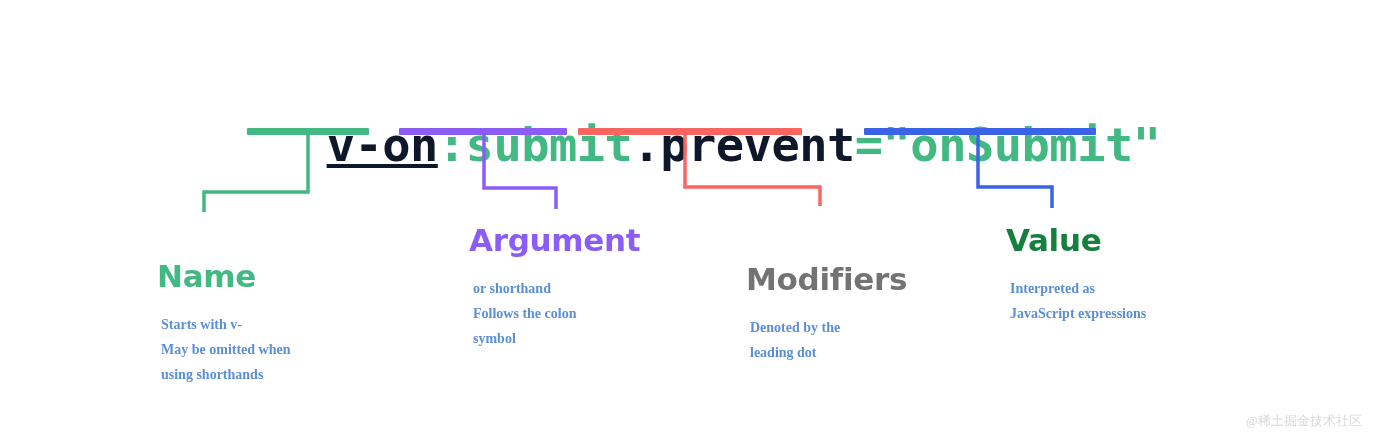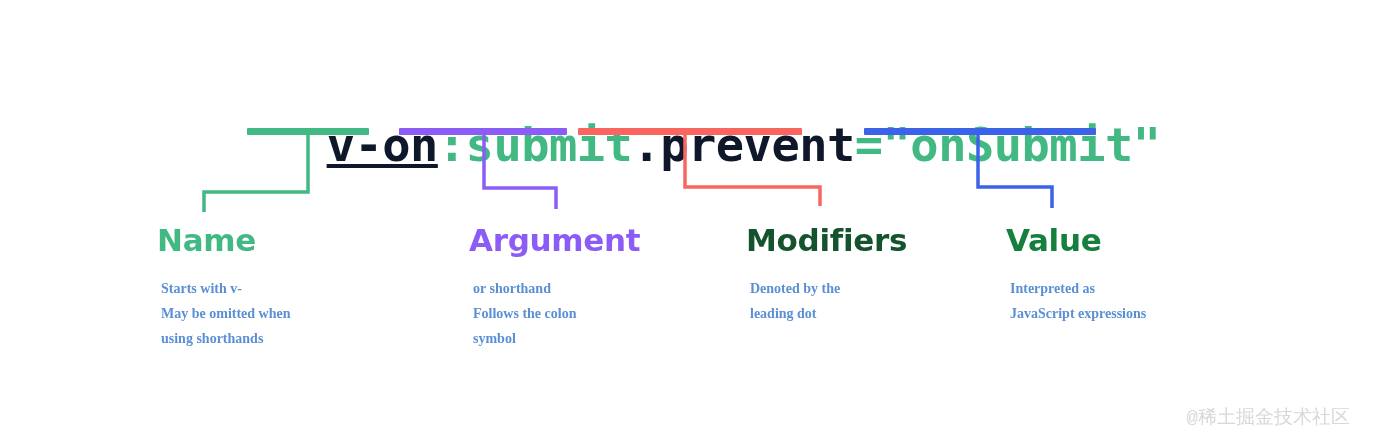--- a/index.html
+++ b/index.html
@@ -71,24 +71,24 @@
     line-height: 25px;
     color: #5b8fd4;
     margin: 4px;
     padding-top: 14px;
   }
   .group-desc .line { display: block; white-space: nowrap; }
 
   
   #watermark {
     position: absolute;
-    right: 26px;
+    right: 14px;
     bottom: 10px;
-    font-family: Liberation Mono, monospace;
-    font-size: 19px;
+    font-family: Liberation Serif, serif;
+    font-size: 13px;
     color: #d8d8d8;
     white-space: nowrap;
   }
 </style>
 </head>
 <body>
 
 <div id="page">
 
   <div id="code-line">
@@ -105,39 +105,39 @@
     <path d="M308,131 L308,192 L204,192 L204,212" stroke="#42b883" stroke-width="3.5" fill="none"></path>
 
     <path d="M484,131 L484,188 L556,188 L556,209" stroke="#8b5cf6" stroke-width="3.5" fill="none"></path>
 
     <path d="M685,131 L685,187 L820,187 L820,206" stroke="#fa6560" stroke-width="3.5" fill="none"></path>
 
     <path d="M978,131 L978,187 L1052,187 L1052,208" stroke="#3b63e8" stroke-width="3.5" fill="none"></path>
   </svg>
 
   <div class="group" style="left:157px; top:222px;">
-    <div class="group-title" style="color:#42b883;">Name</div>
+    <div class="group-title" style="color:#42b883;margin-top:36px;">Name</div>
     <div class="group-desc" style="color: rgb(91, 143, 212);">
       <span class="line">Starts with v-</span>
       <span class="line">May be omitted when</span>
       <span class="line">using shorthands</span>
     </div>
   </div>
 
   <div class="group" style="left:469px; top:222px;">
     <div class="group-title" style="color:#8b5cf6;">Argument</div>
     <div class="group-desc" style="color: rgb(91, 143, 212);">
       <span class="line">or shorthand</span>
       <span class="line">Follows the colon</span>
       <span class="line">symbol</span>
     </div>
   </div>
 
   <div class="group" style="left:746px; top:222px;">
-    <div class="group-title" style="color:#14532d;">Modifiers</div>
+    <div class="group-title" style="color:#737373;margin-top:39px;">Modifiers</div>
     <div class="group-desc" style="color: rgb(91, 143, 212);">
       <span class="line">Denoted by the</span>
       <span class="line">leading dot</span>
     </div>
   </div>
 
   <div class="group" style="left:1006px; top:222px;">
     <div class="group-title" style="color:#15803d;">Value</div>
     <div class="group-desc" style="color: rgb(91, 143, 212);">
       <span class="line">Interpreted as</span>

